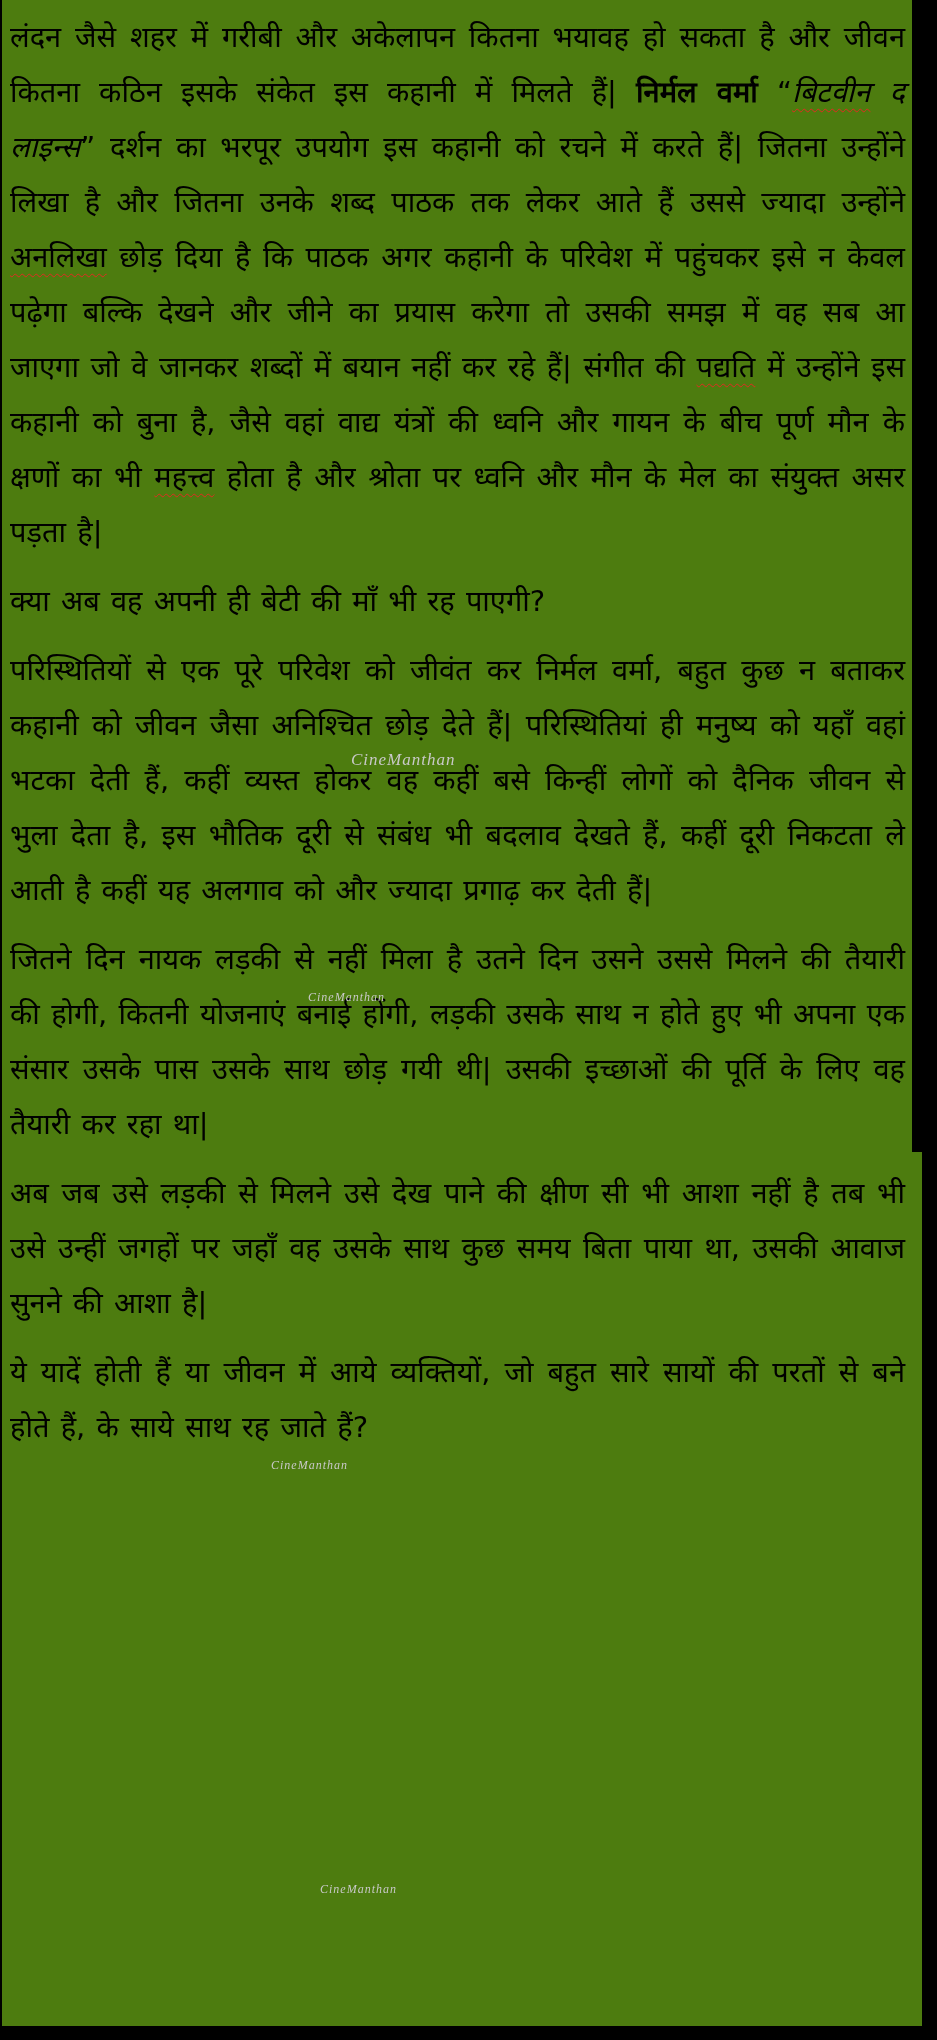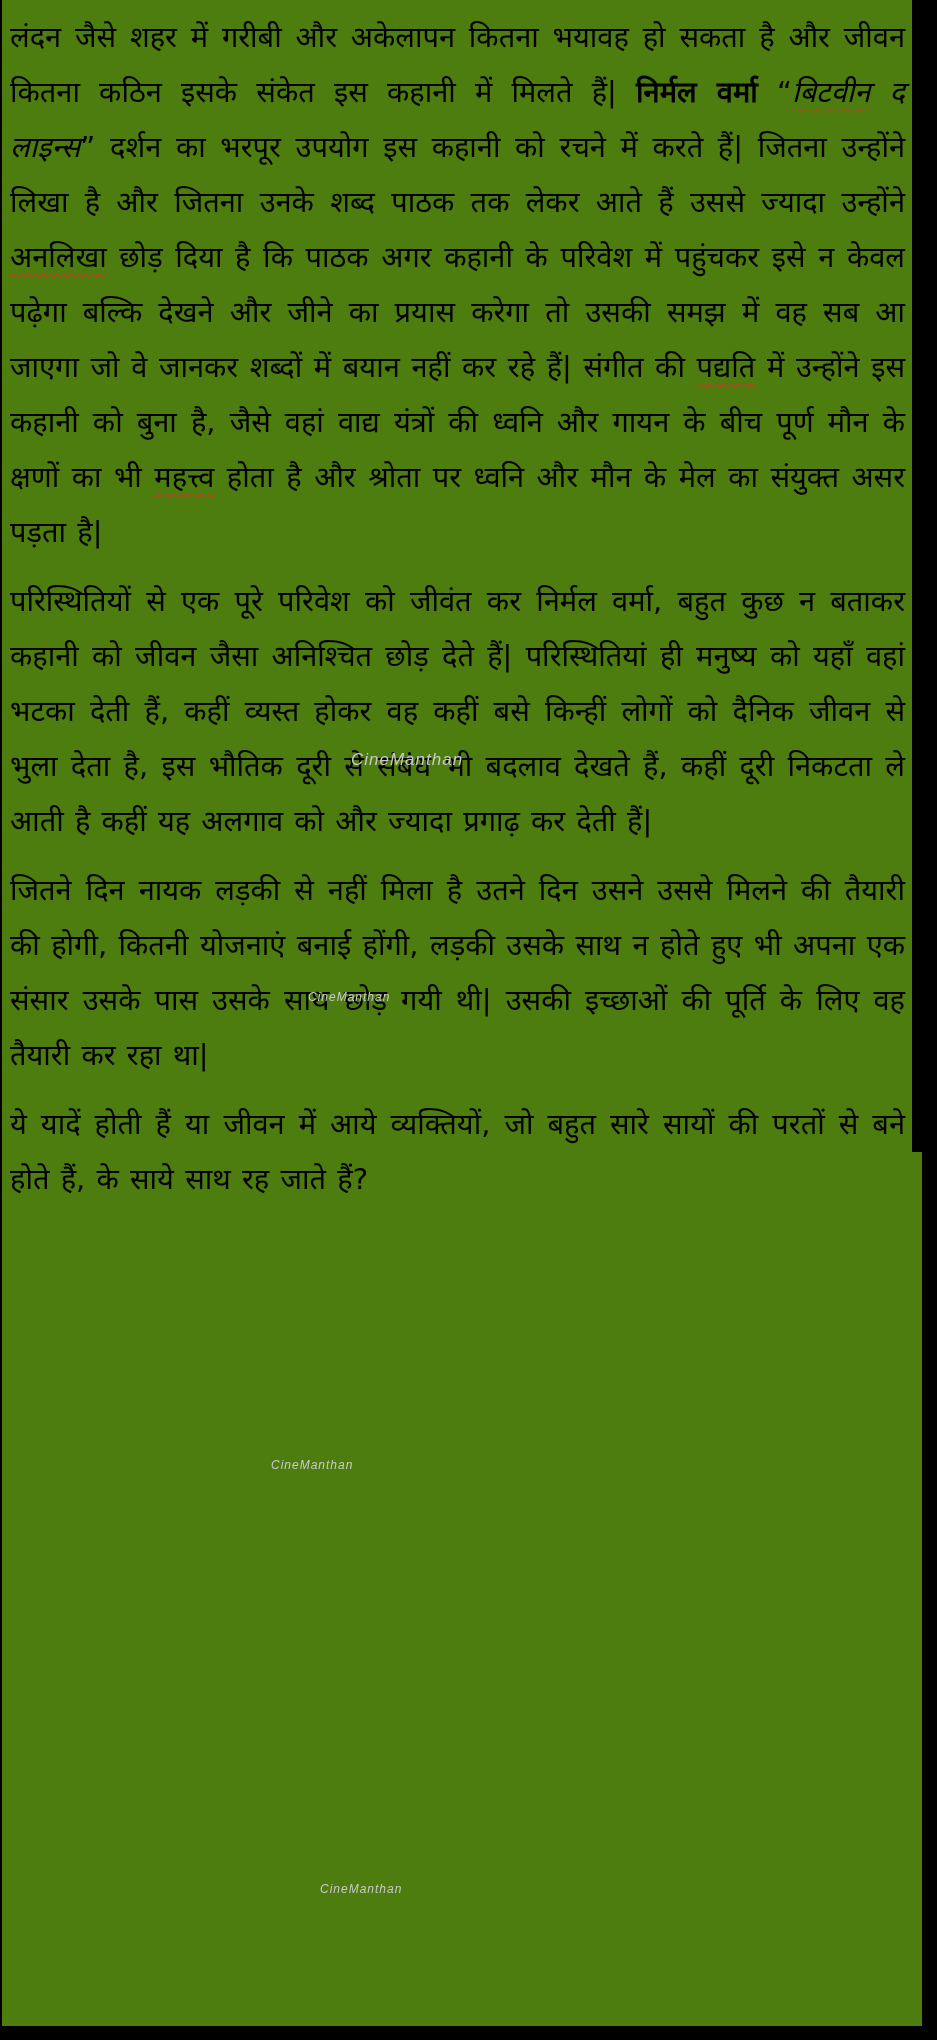--- a/index.html
+++ b/index.html
@@ -47,21 +47,21 @@
   .misspelled {
     text-decoration-line: underline;
     text-decoration-style: wavy;
     text-decoration-color: #e02b20;
     text-decoration-thickness: 1px;
     text-underline-offset: 6px;
     text-decoration-skip-ink: none;
   }
   .watermark {
     position: absolute;
-    font-family: Liberation Sans, sans-serif;
+    font-family: Liberation Serif, serif;
     font-style: italic;
     color: #c9c9c9;
     letter-spacing: 1px;
     user-select: none;
     white-space: nowrap;
   }
   .w1 { left: 349px; top: 750px;  font-size: 17px; }
   .w2 { left: 306px; top: 990px;  font-size: 12px; }
   .w3 { left: 269px; top: 1458px; font-size: 12px; }
   .w4 { left: 318px; top: 1882px; font-size: 12px; }
@@ -92,22 +92,24 @@
     background: #000000;
   }
 </style>
 </head>
 <body>
 
 <div class="page">
 
   <div class="article">
       <p class="para"><span>लंदन जैसे शहर में गरीबी और अकेलापन कितना भयावह हो सकता है और जीवन कितना कठिन इसके संकेत इस कहानी में मिलते हैं| </span><span class="bold">निर्मल वर्मा</span><span> “</span><span class="italic misspelled">बिटवीन</span><span class="italic"> द लाइन्स</span><span>” दर्शन का भरपूर उपयोग इस कहानी को रचने में करते हैं| जितना उन्होंने लिखा है और जितना उनके शब्द पाठक तक लेकर आते हैं उससे ज्यादा उन्होंने </span><span class="misspelled">अनलिखा</span><span> छोड़ दिया है कि पाठक अगर कहानी के परिवेश में पहुंचकर इसे न केवल पढ़ेगा बल्कि देखने और जीने का प्रयास करेगा तो उसकी समझ में वह सब आ जाएगा जो वे जानकर शब्दों में बयान नहीं कर रहे हैं| संगीत की </span><span class="misspelled">पद्यति</span><span> में उन्होंने इस कहानी को बुना है, जैसे वहां वाद्य यंत्रों की ध्वनि और गायन के बीच पूर्ण मौन के क्षणों का भी </span><span class="misspelled">महत्त्व</span><span> होता है और श्रोता पर ध्वनि और मौन के मेल का संयुक्त असर पड़ता है|</span></p>
+      <p class="para"><span>क्या अब वह अपनी ही बेटी की माँ भी रह पाएगी?</span></p>
       <p class="para"><span>परिस्थितियों से एक पूरे परिवेश को जीवंत कर निर्मल वर्मा, बहुत कुछ न बताकर कहानी को जीवन जैसा अनिश्चित छोड़ देते हैं| परिस्थितियां ही मनुष्य को यहाँ वहां भटका देती हैं, कहीं व्यस्त होकर वह कहीं बसे किन्हीं लोगों को दैनिक जीवन से भुला देता है, इस भौतिक दूरी से संबंध भी बदलाव देखते हैं, कहीं दूरी निकटता ले आती है कहीं यह अलगाव को और ज्यादा प्रगाढ़ कर देती हैं|</span></p>
       <p class="para"><span>जितने दिन नायक लड़की से नहीं मिला है उतने दिन उसने उससे मिलने की तैयारी की होगी, कितनी योजनाएं बनाई होंगी, लड़की उसके साथ न होते हुए भी अपना एक संसार उसके पास उसके साथ छोड़ गयी थी| उसकी इच्छाओं की पूर्ति के लिए वह तैयारी कर रहा था|</span></p>
+      <p class="para"><span>अब जब उसे लड़की से मिलने उसे देख पाने की क्षीण सी भी आशा नहीं है तब भी उसे उन्हीं जगहों पर जहाँ वह उसके साथ कुछ समय बिता पाया था, उसकी आवाज सुनने की आशा है|</span></p>
       <p class="para"><span>ये यादें होती हैं या जीवन में आये व्यक्तियों, जो बहुत सारे सायों की परतों से बने होते हैं, के साये साथ रह जाते हैं?</span></p>
     </div>
 
   <div class="watermark w1">CineManthan</div>
   <div class="watermark w2">CineManthan</div>
   <div class="watermark w3">CineManthan</div>
   <div class="watermark w4">CineManthan</div>
 
   <div class="v-scroll-track"></div>
   <div class="v-scroll-thumb"></div>

